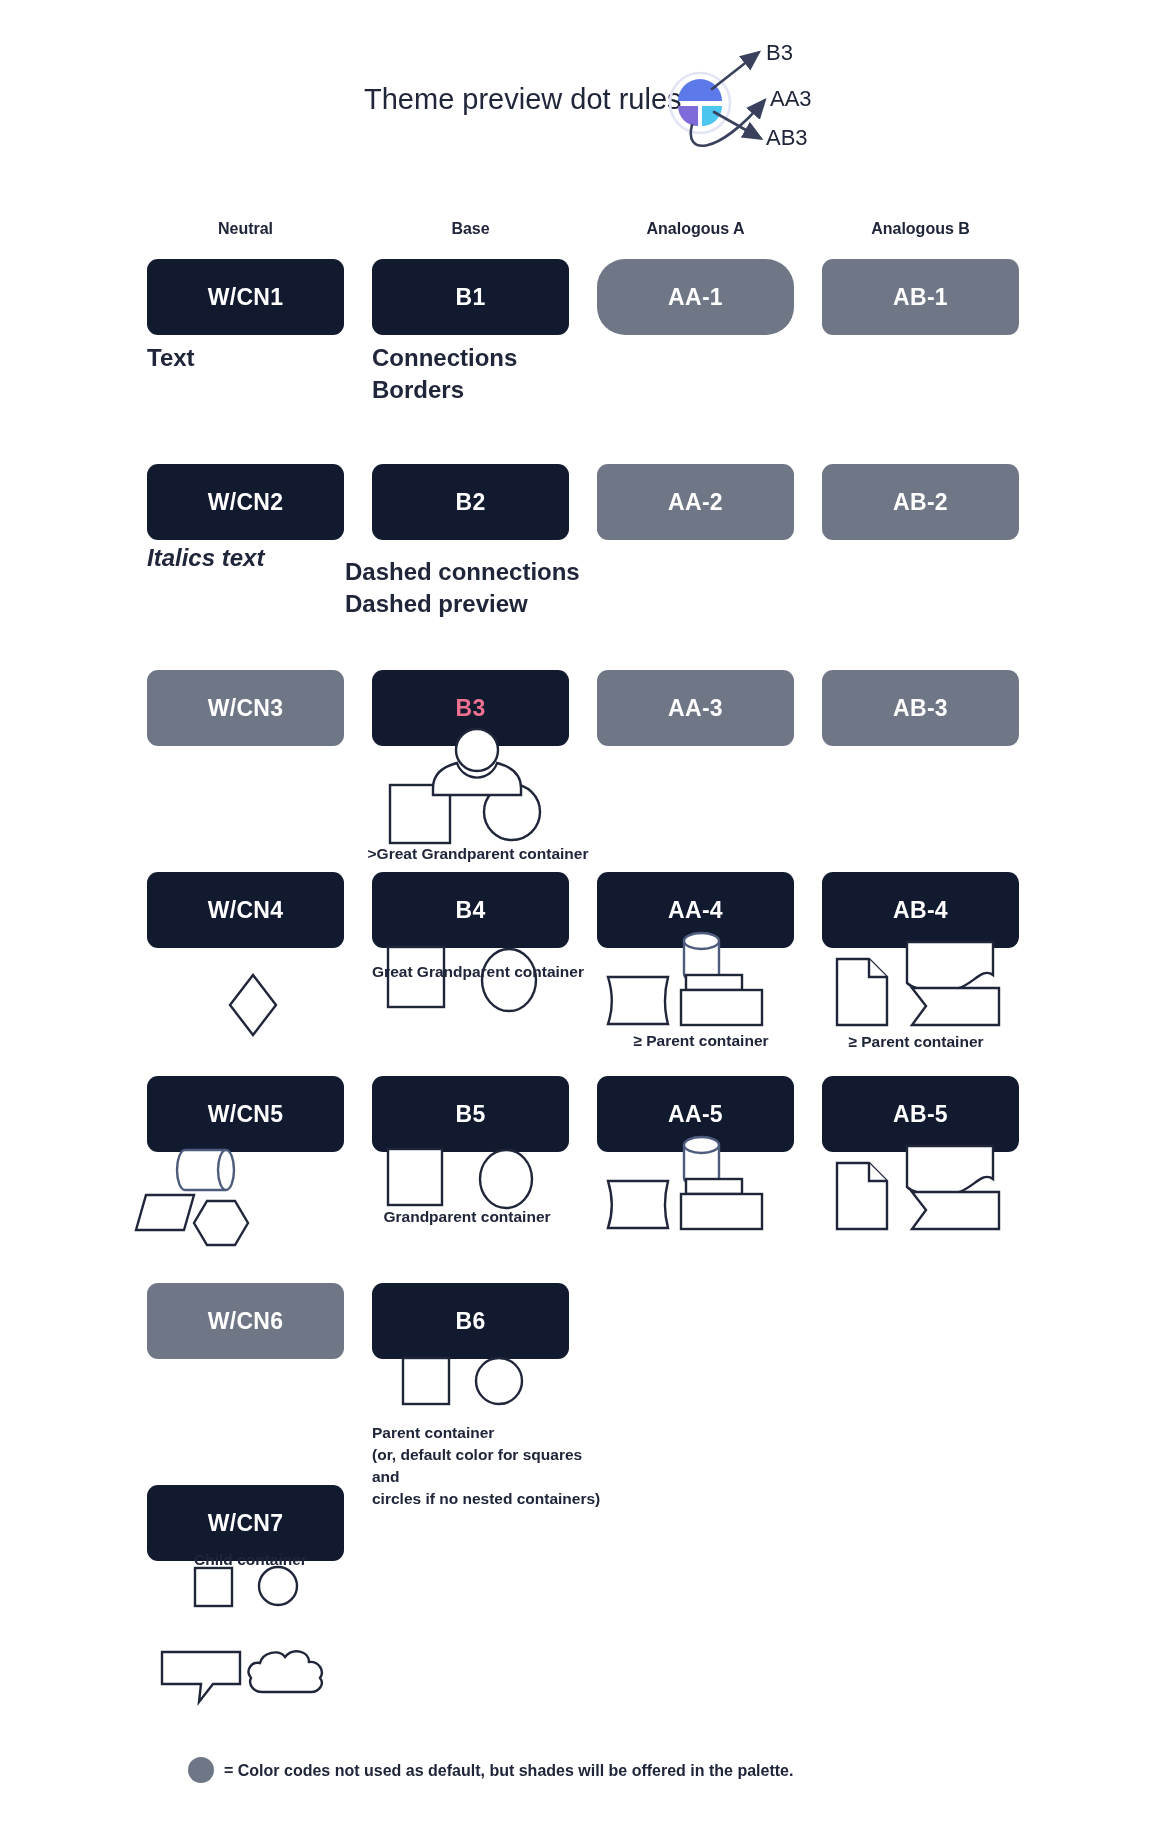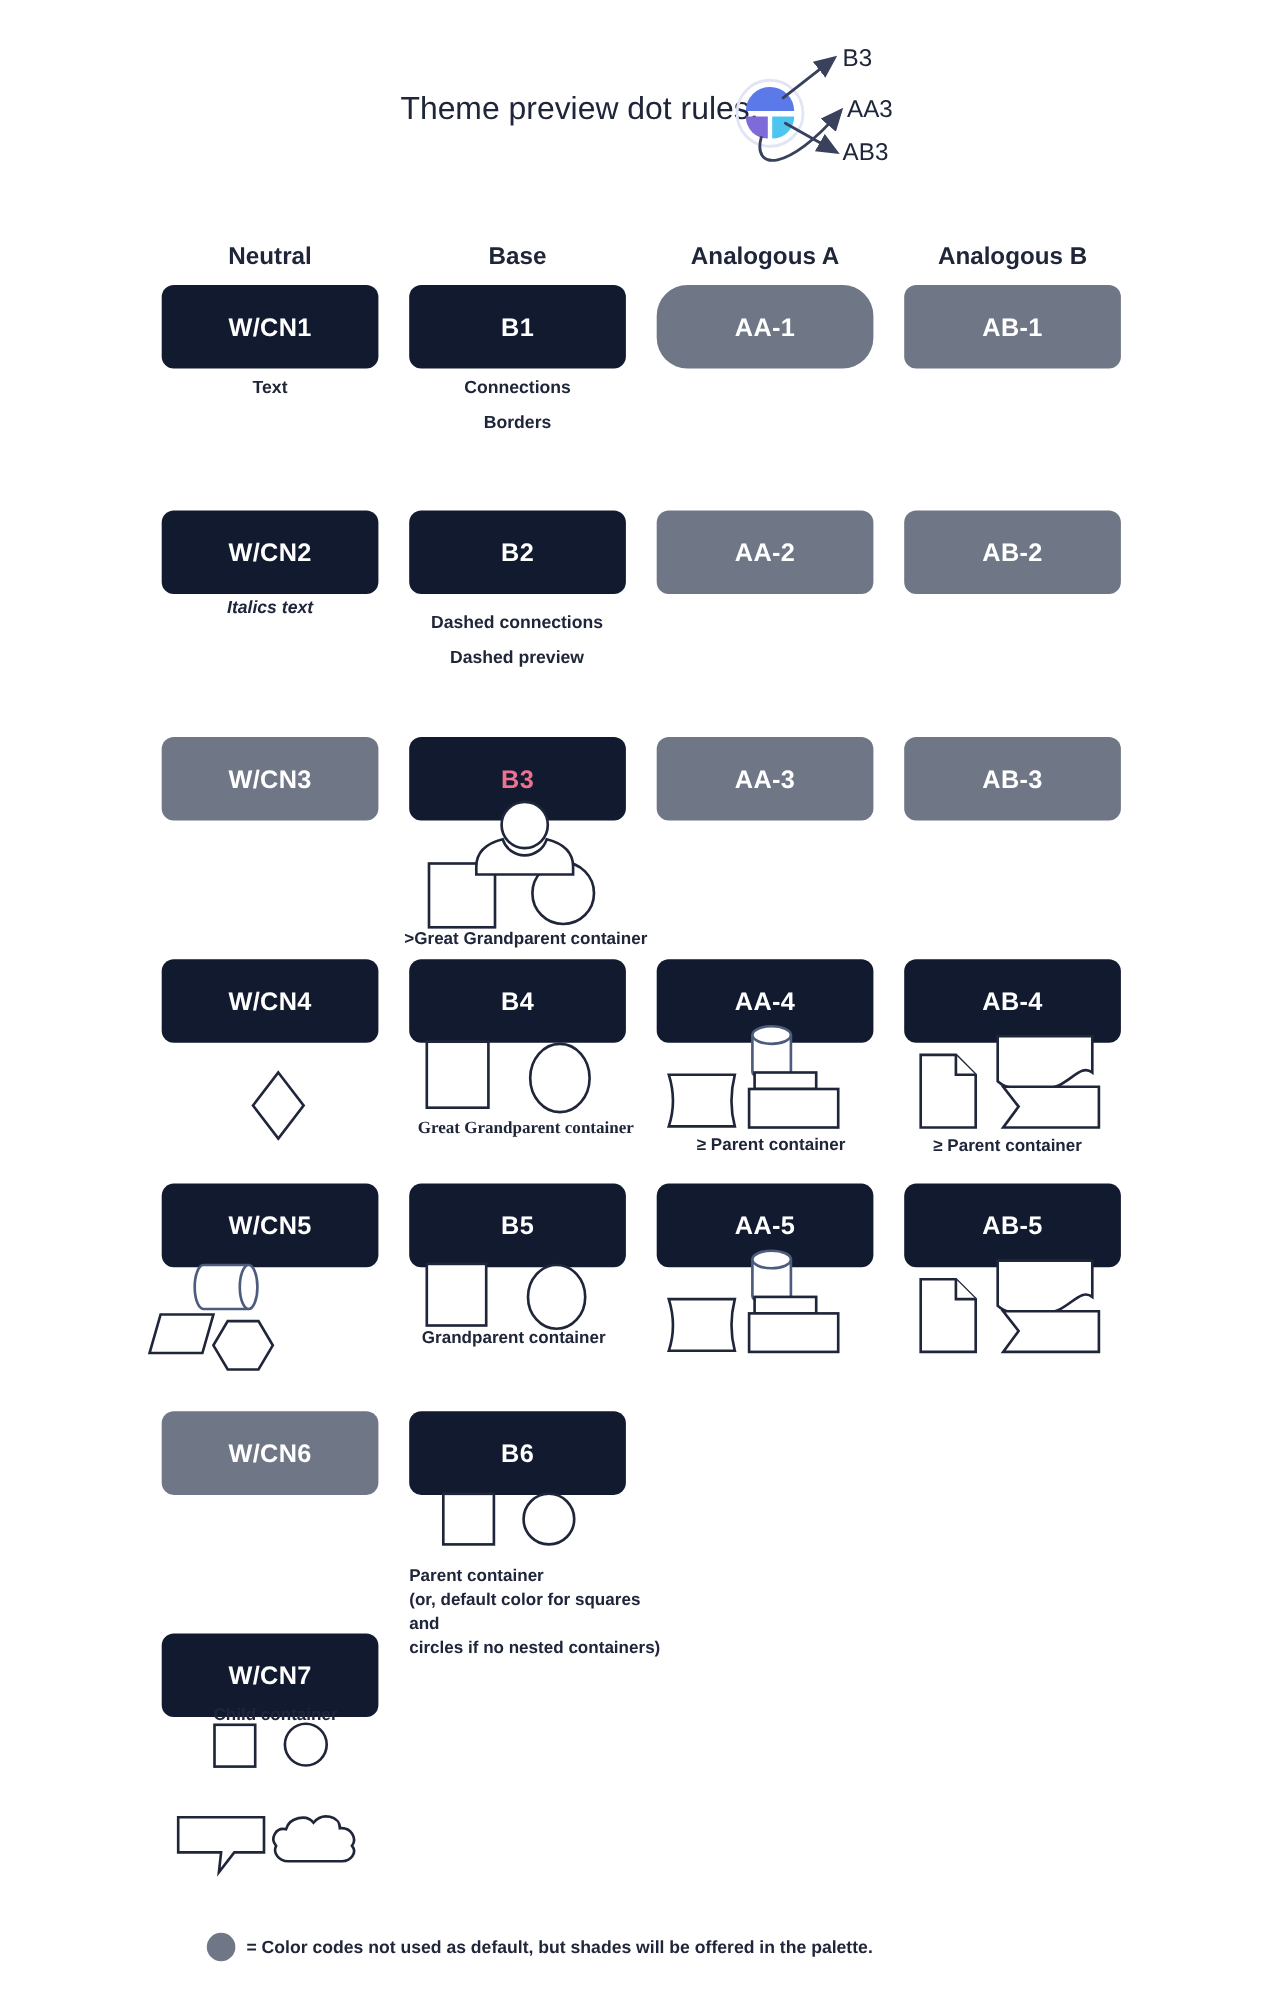--- a/index.html
+++ b/index.html
@@ -5,26 +5,26 @@
   html,body{margin:0;padding:0;background:#ffffff;}
   .canvas{position:relative;width:1164px;height:1822px;background:#ffffff;
           font-family:"Liberation Sans",sans-serif;color:var(--ink);overflow:hidden;}
   :root{
     --dark:#121a30; --gray:#6f7686; --pink:#ef7190; --ink:#20263a;
     --shape:#20263a; --cyl:#4d5c7c; --arrow:#39415c; --ring:#e1e5f4;
     --dotblue:#5b79e8; --dotpurple:#7e6ad8; --dotcyan:#4cc5ef;
   }
   .abs{position:absolute;}
   .title{font-size:29px;font-weight:500;color:var(--ink);white-space:nowrap;}
-  .hdr{width:197px;text-align:center;font-size:22px;font-weight:700;color:var(--ink);}
+  .hdr{width:197px;text-align:center;font-size:16px;font-weight:700;color:var(--ink);}
   .pill{width:197px;height:76px;border-radius:11px;display:flex;align-items:center;justify-content:center;}
   .pill.dark{background:var(--dark);}
   .pill.gray{background:var(--gray);}
   .pill-label{color:#ffffff;font-size:23px;font-weight:700;letter-spacing:.3px;}
-  .cap{font-size:16px;font-weight:700;color:var(--ink);text-align:center;width:197px;white-space:nowrap;}
+  .cap{font-size:24px;font-weight:700;color:var(--ink);text-align:left;width:197px;white-space:nowrap;}
   .cap.wide{width:250px;}
   .cap.italic{font-style:italic;}
   .smallcap{font-size:15.5px;font-weight:700;color:var(--ink);text-align:center;white-space:nowrap;}
   .smallcap.left{text-align:left;white-space:normal;line-height:22px;}
   .dotlabel{font-size:22px;font-weight:500;color:var(--ink);white-space:nowrap;}
   .legend-dot{width:26px;height:26px;border-radius:50%;background:var(--gray);}
   .legend-text{font-size:16px;font-weight:600;color:var(--ink);white-space:nowrap;line-height:27px;}
   svg{overflow:visible;}
   .s{fill:#ffffff;stroke:var(--shape);stroke-width:2.4;stroke-linejoin:miter;}
   .sc{fill:#ffffff;stroke:var(--cyl);stroke-width:2.4;}
@@ -132,21 +132,21 @@
     </div>
 
   <svg class="abs" style="left:225px;top:972px;" width="56" height="66" viewBox="0 0 56 66">
     <polygon class="s" points="28,3 51,33 28,63 5,33"></polygon>
   </svg>
 
   <svg class="abs" style="left:385px;top:944px;" width="160" height="76" viewBox="0 0 160 76">
     <rect class="s" x="3" y="3" width="56" height="60"></rect>
     <ellipse class="s" cx="124" cy="36" rx="27" ry="31"></ellipse>
   </svg>
-  <div class="abs smallcap" style="left:368px;top:1017px;width:220px;font-family:Liberation Serif, serif;">Great Grandparent container</div>
+  <div class="abs smallcap" style="left:368px;top:963px;width:220px;">Great Grandparent container</div>
 
   <svg class="abs" style="left:595px;top:928px;" width="200" height="110" viewBox="0 0 200 110">
     <path class="sc" d="M89,13 L89,46 A17.5,8 0 0 0 124,46 L124,13"></path>
     <ellipse class="sc" cx="106.5" cy="13" rx="17.5" ry="8"></ellipse>
     <path class="s" d="M13,49 L73,49 C69,65 69,81 73,96 L13,96 C18,81 18,65 13,49 Z"></path>
     <rect class="s" x="91" y="47" width="56" height="15"></rect>
     <rect class="s" x="86" y="62" width="81" height="35"></rect>
   </svg>
   <div class="abs smallcap" style="left:616px;top:1032px;width:170px;">≥ Parent container</div>
 

